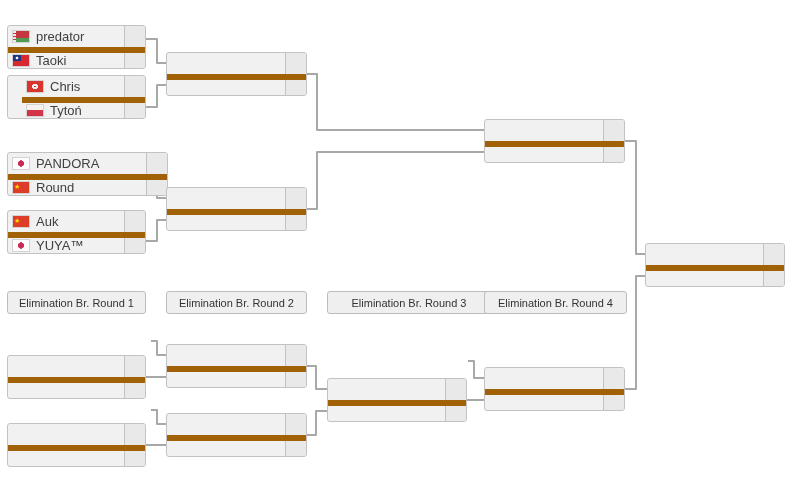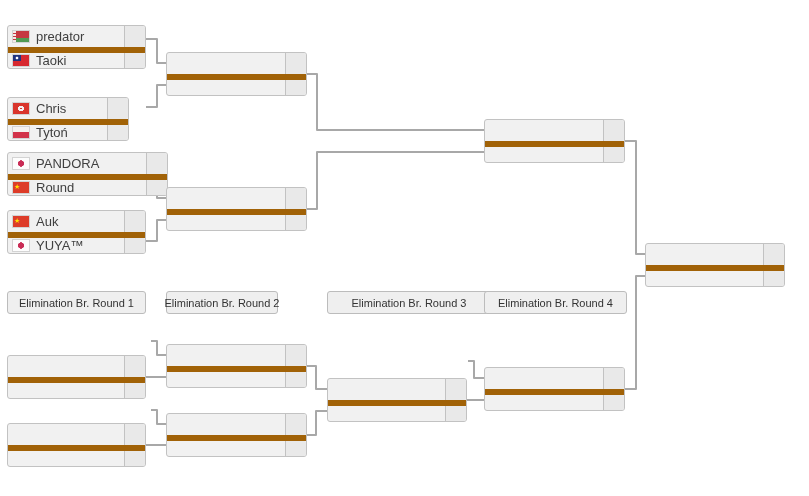--- a/index.html
+++ b/index.html
@@ -95,21 +95,21 @@
       <span class="pname">predator</span>
       <span class="score"></span>
     </div>
     <div class="row">
       <span class="flag" data-flag="taiwan"></span>
       <span class="pname">Taoki</span>
       <span class="score"></span>
     </div>
   </div>
 
-  <div class="match" style="left:7px; top:97px; width:122px;">
+  <div class="match" style="left:7px; top:75px; width:139px;padding-left:14px;">
     <div class="row">
       <span class="flag" data-flag="hong-kong"></span>
       <span class="pname">Chris</span>
       <span class="score"></span>
     </div>
     <div class="row">
       <span class="flag" data-flag="poland"></span>
       <span class="pname">Tytoń</span>
       <span class="score"></span>
     </div>
@@ -170,21 +170,21 @@
   <div class="match" style="left:645px; top:243px; width:140px;">
     <div class="row">
         <span class="score"></span>
       </div>
     <div class="row">
         <span class="score"></span>
       </div>
   </div>
 
   <div class="round-label" style="left:7px; width:139px;">Elimination Br. Round 1</div>
-  <div class="round-label" style="left:166px; width:112px;">Elimination Br. Round 2</div>
+  <div class="round-label" style="left:166px; width:141px;">Elimination Br. Round 2</div>
   <div class="round-label" style="left:327px; width:164px;">Elimination Br. Round 3</div>
   <div class="round-label" style="left:484px; width:143px;">Elimination Br. Round 4</div>
 
   <div class="match" style="left:7px; top:355px; width:139px;">
     <div class="row">
         <span class="score"></span>
       </div>
     <div class="row">
         <span class="score"></span>
       </div>

